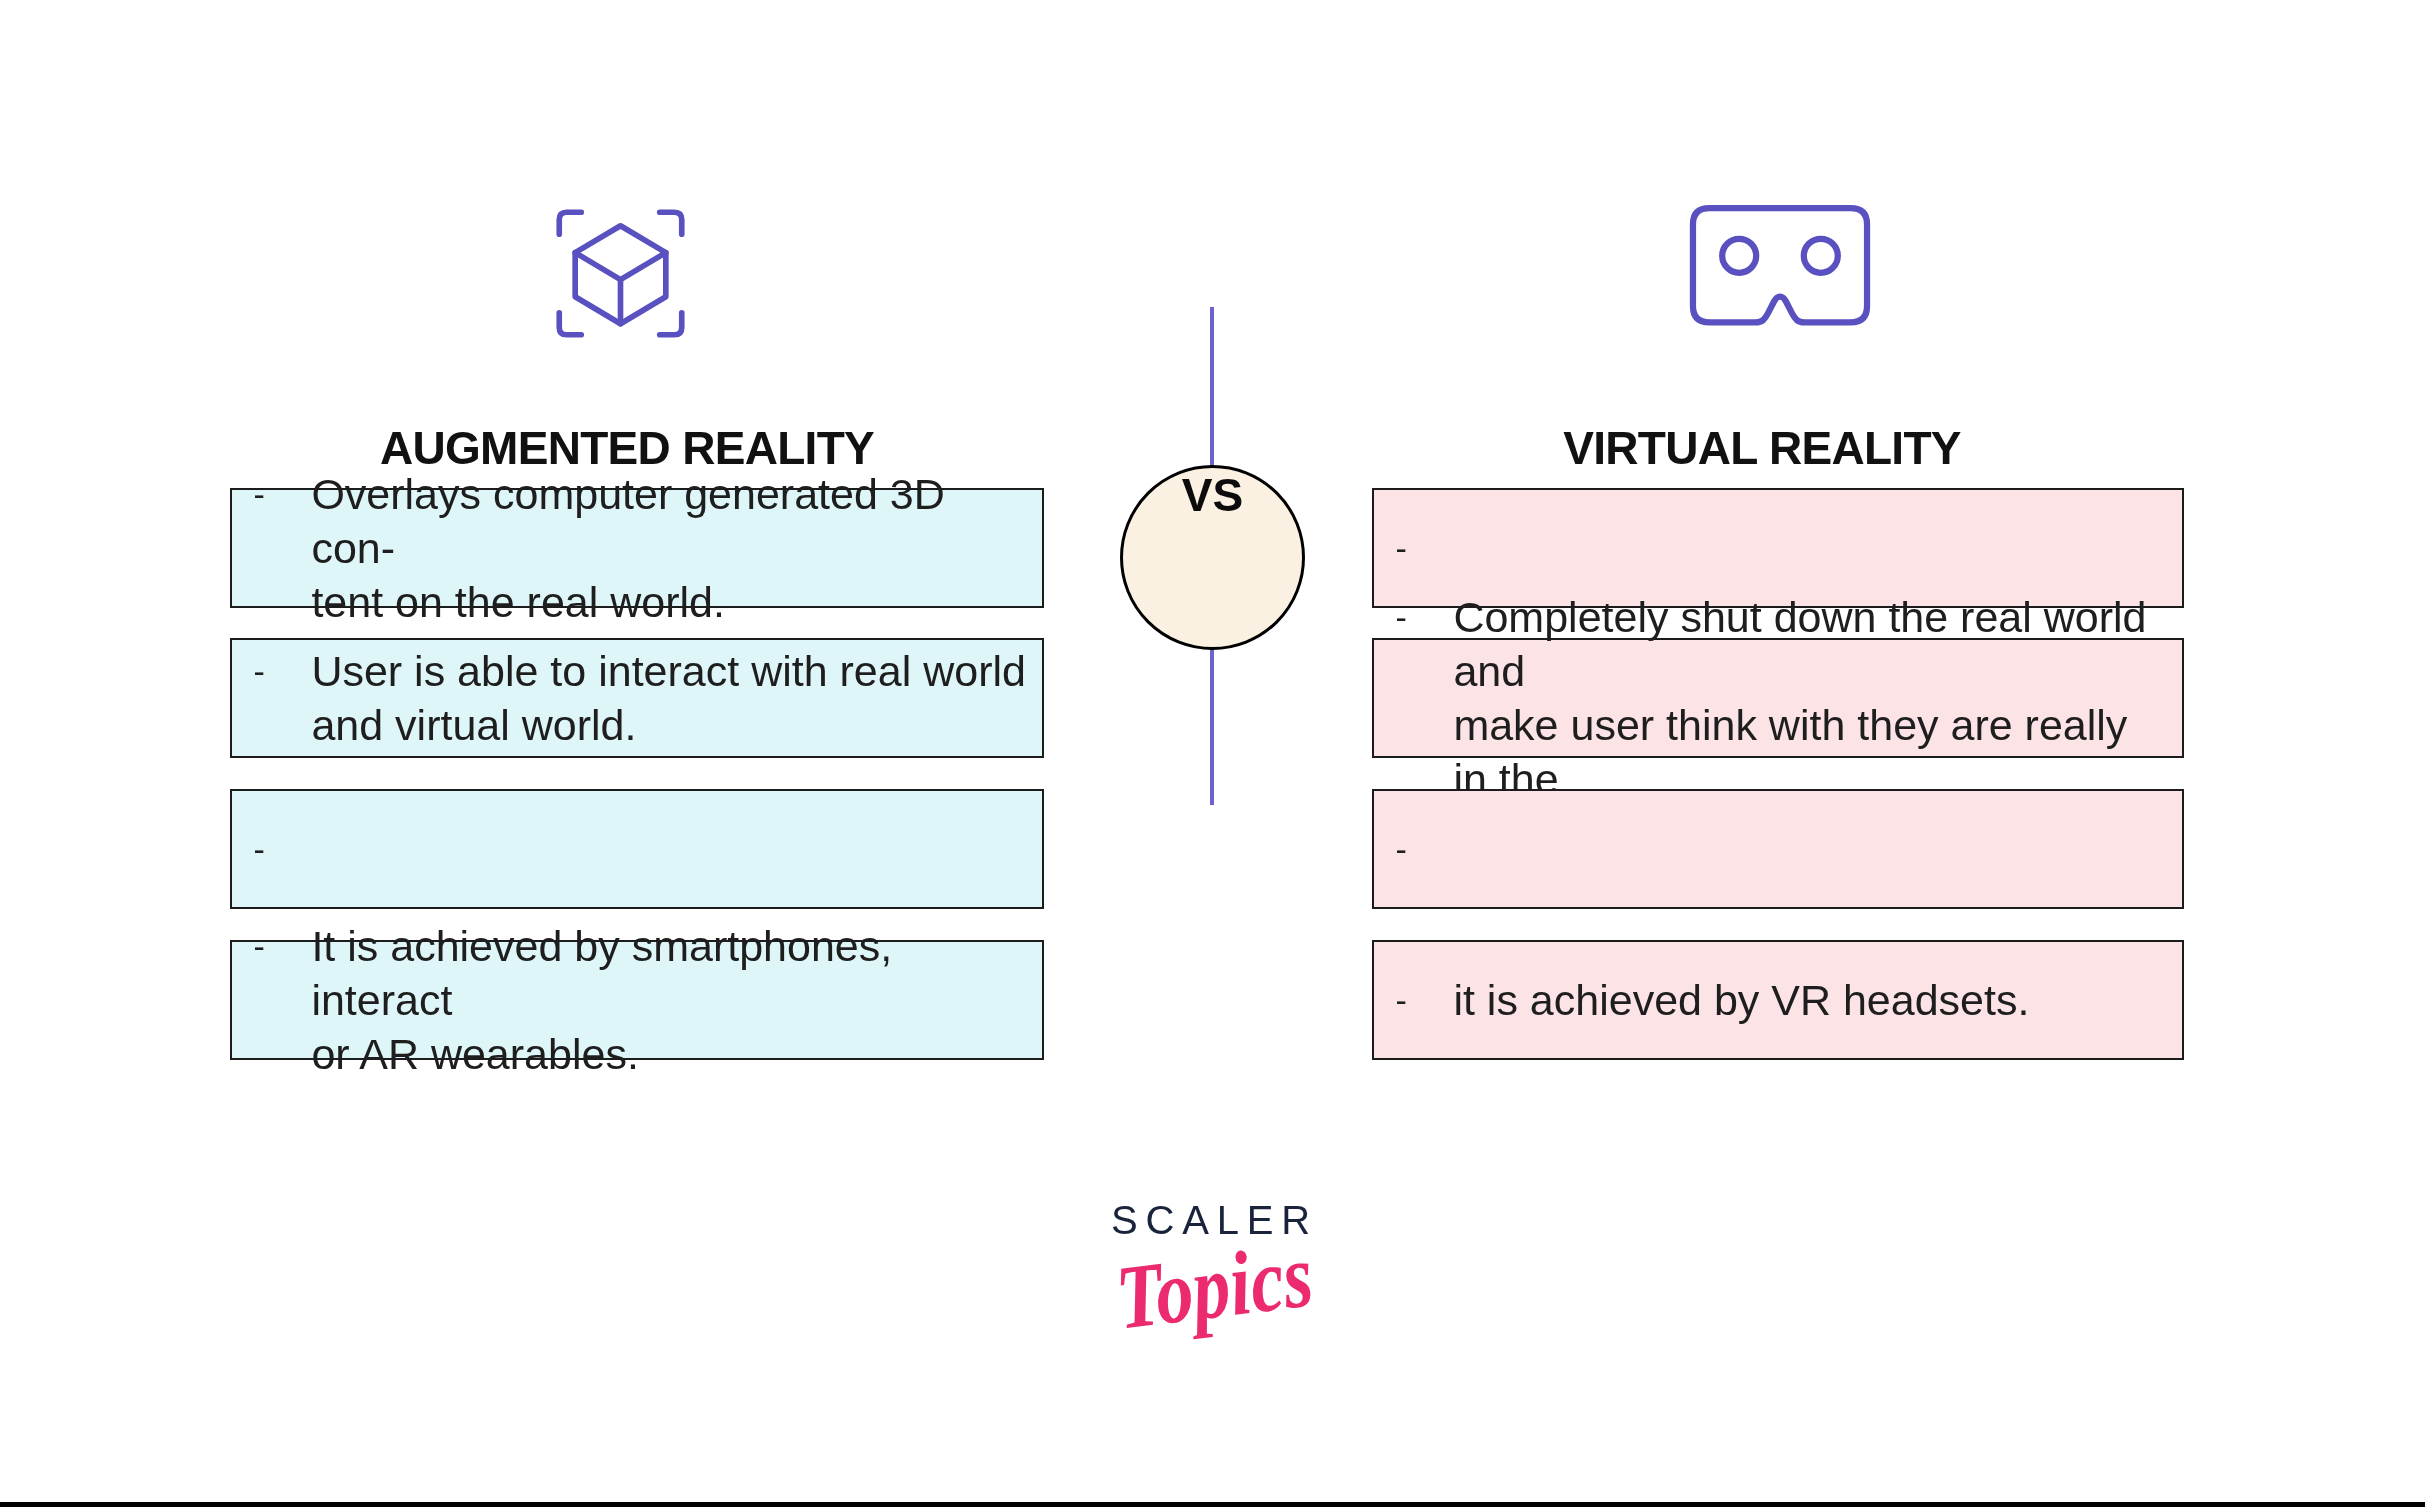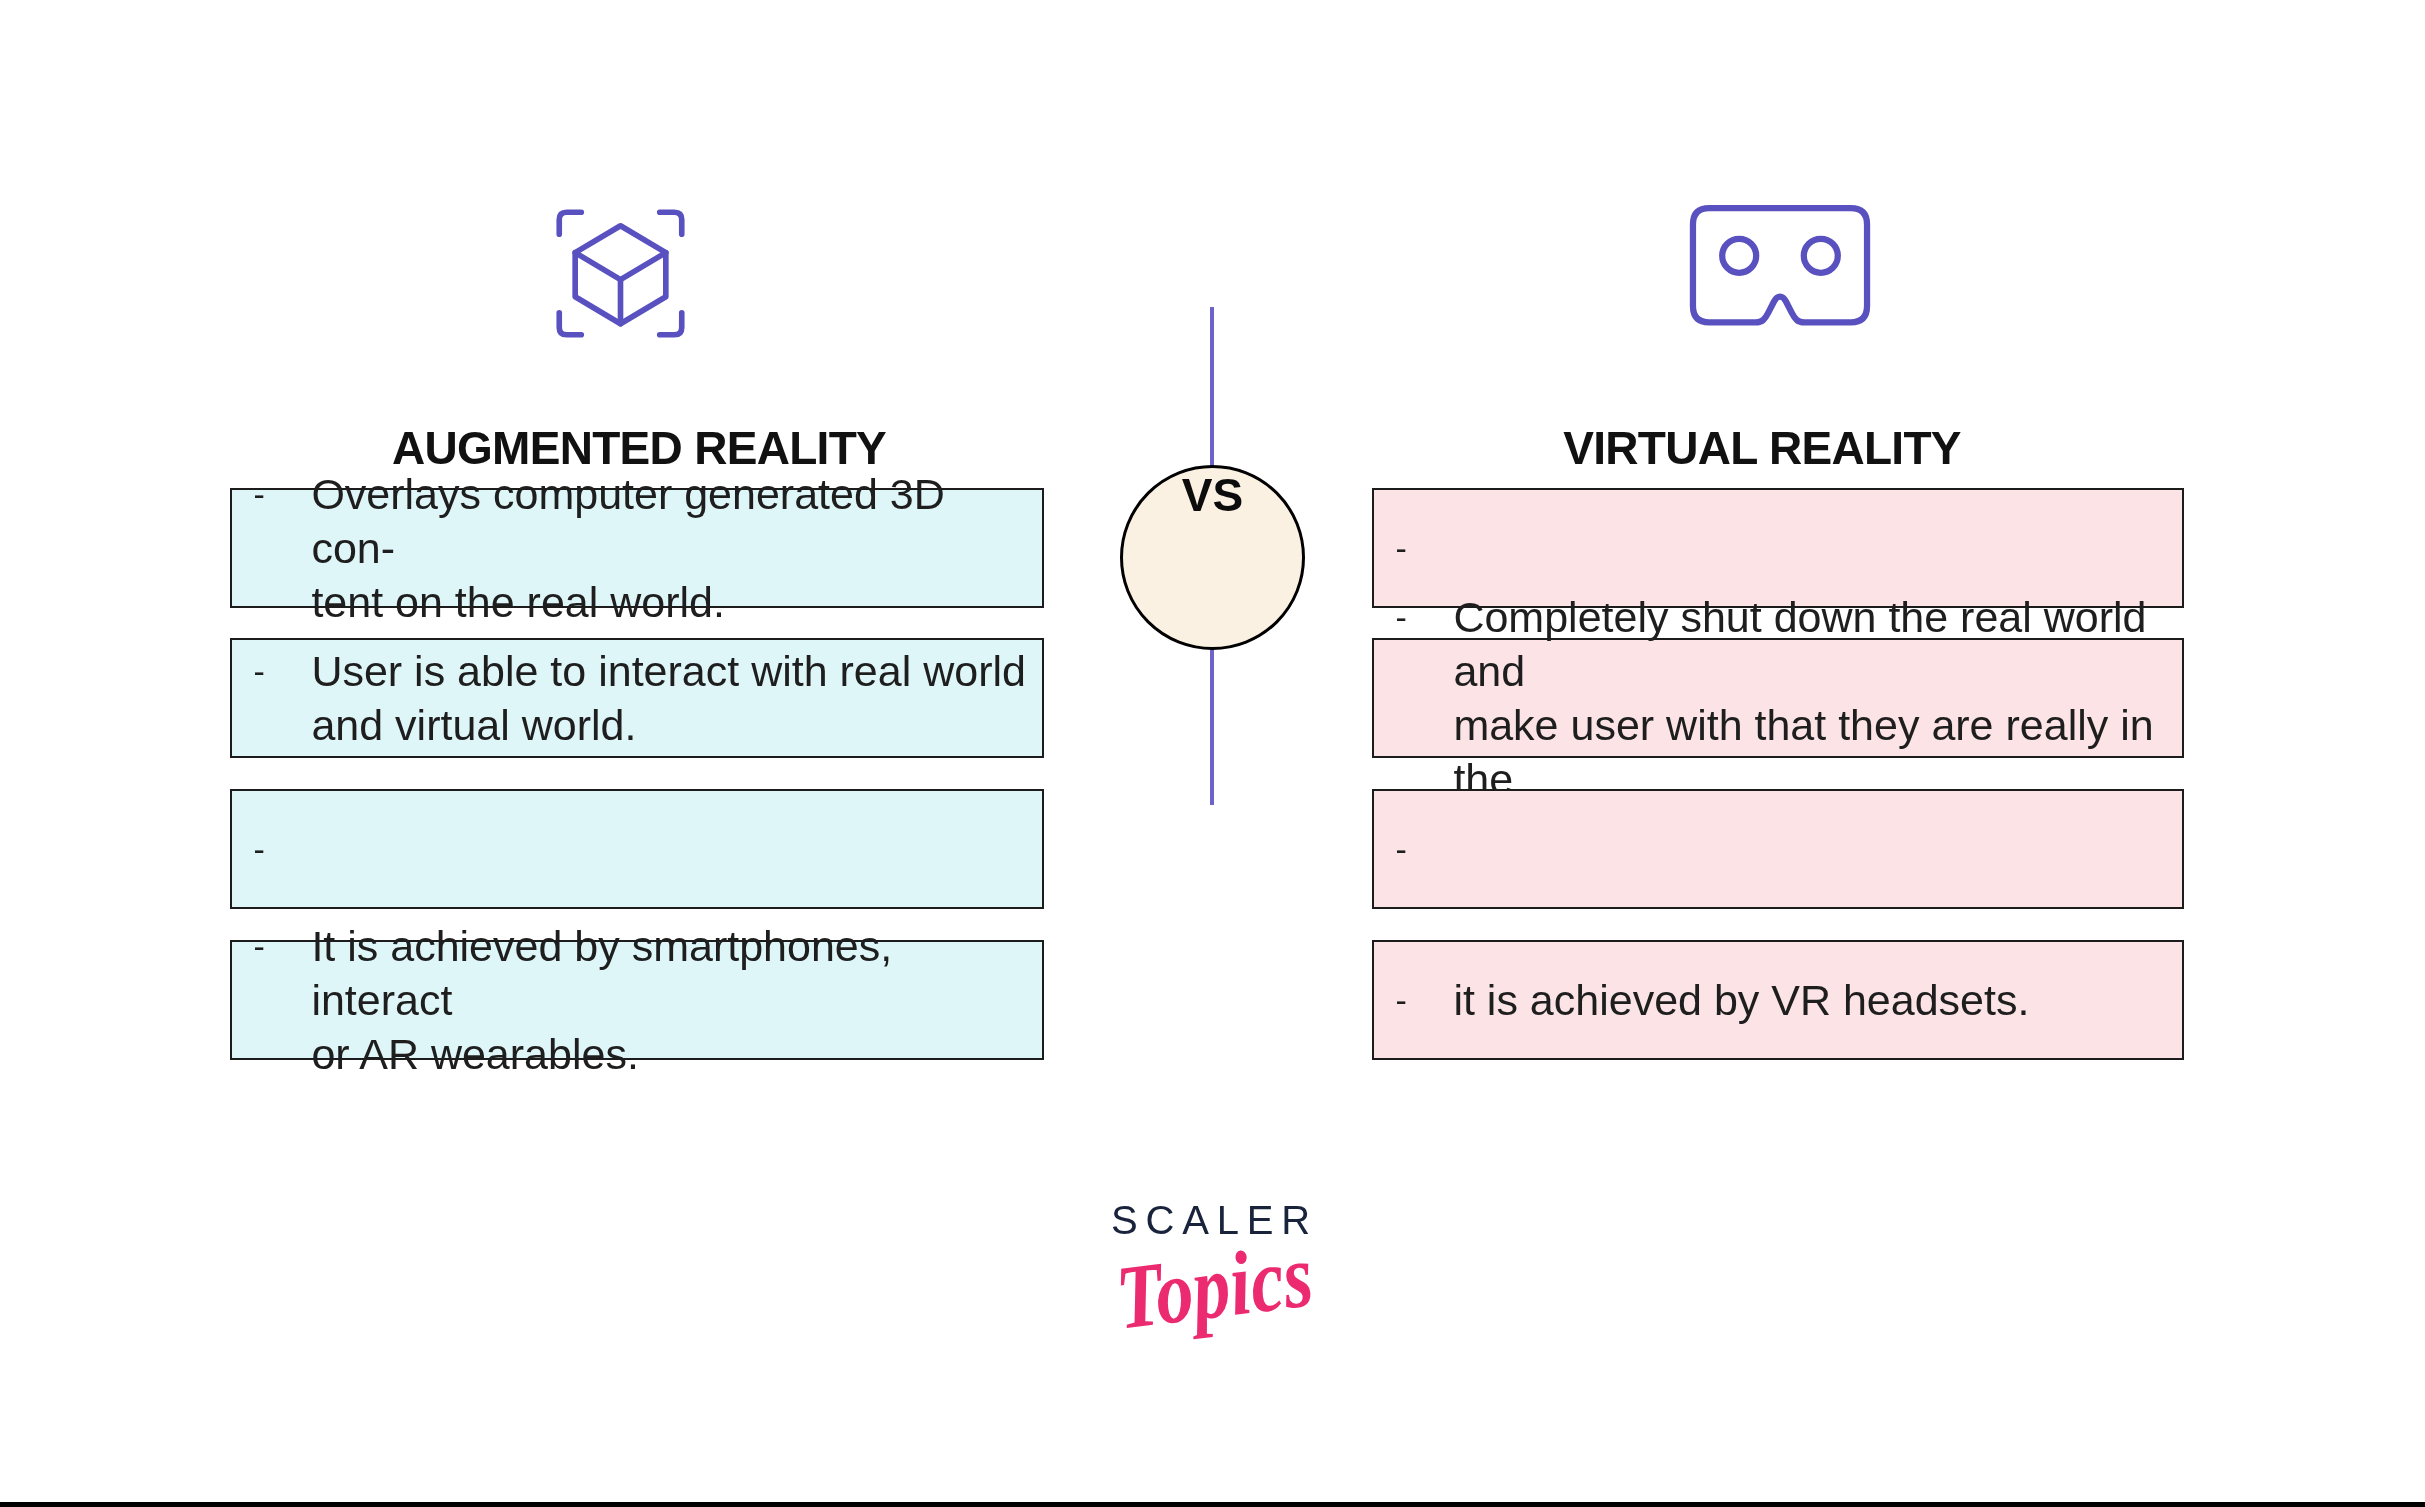--- a/index.html
+++ b/index.html
@@ -15,21 +15,21 @@
     position:absolute;
     width:814px;
     text-align:center;
     font-size:46px;
     font-weight:700;
     letter-spacing:-0.7px;
     color:var(--title_text,#111111);
     line-height:50px;
     white-space:nowrap;
   }
-  #ar-title{left:232px;top:392px;}
+  #ar-title{left:220px;top:392px;}
   #vr-title{left:1356px;top:392px;width:812px;}
   
   .col-icon{position:absolute;}
   #ar-icon{left:547px;top:200px;width:147px;height:147px;}
   #vr-icon{left:1682px;top:200px;width:196px;height:136px;}
   .icon-stroke{
     fill:none;
     stroke:var(--accent_purple,#5A51C0);
     stroke-width:4.6;
     stroke-linecap:round;
@@ -181,21 +181,21 @@
 
     <div class="box pink r1">
       <div class="row">
         <span class="dash">-</span>
       </div>
     </div>
     <div class="box pink r2">
       <div class="row">
         <span class="dash">-</span>
         <span class="txt">Completely shut down the real world and
-make user with that they are really in the</span>
+make user think with they are really in the</span>
       </div>
     </div>
     <div class="box pink r3">
       <div class="row">
         <span class="dash">-</span>
       </div>
     </div>
     <div class="box pink r4">
       <div class="row">
         <span class="dash">-</span>

